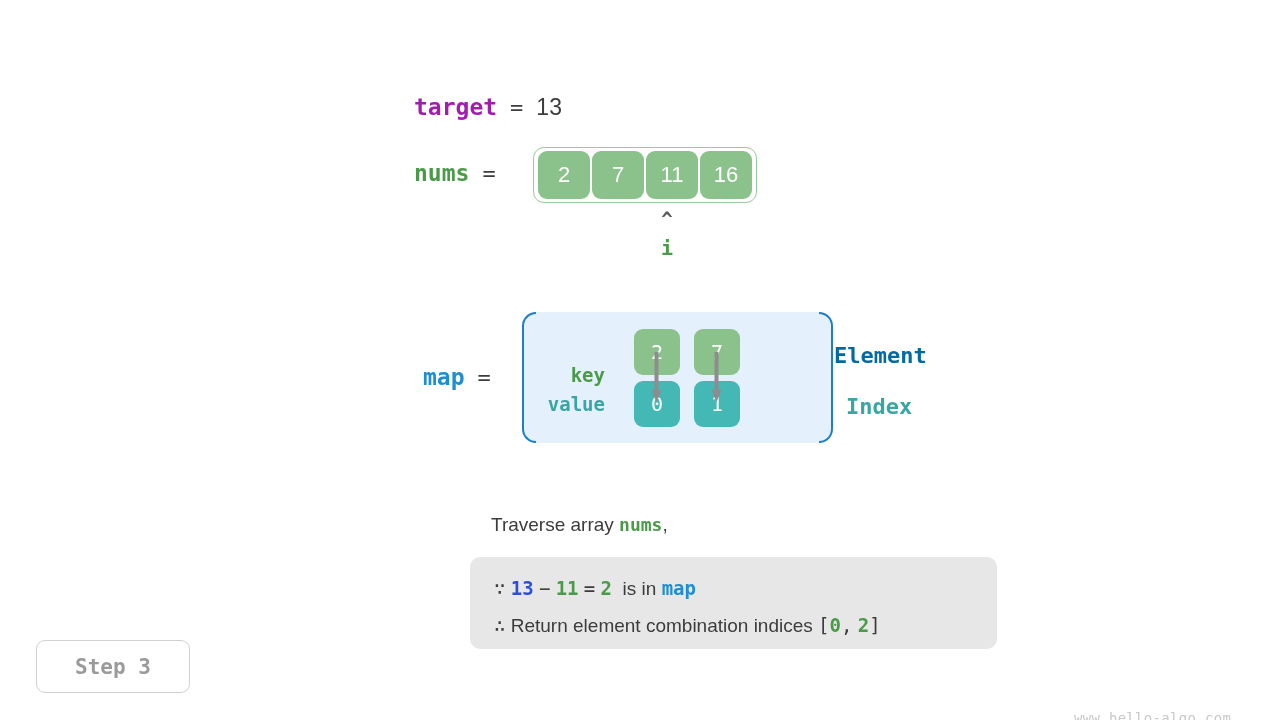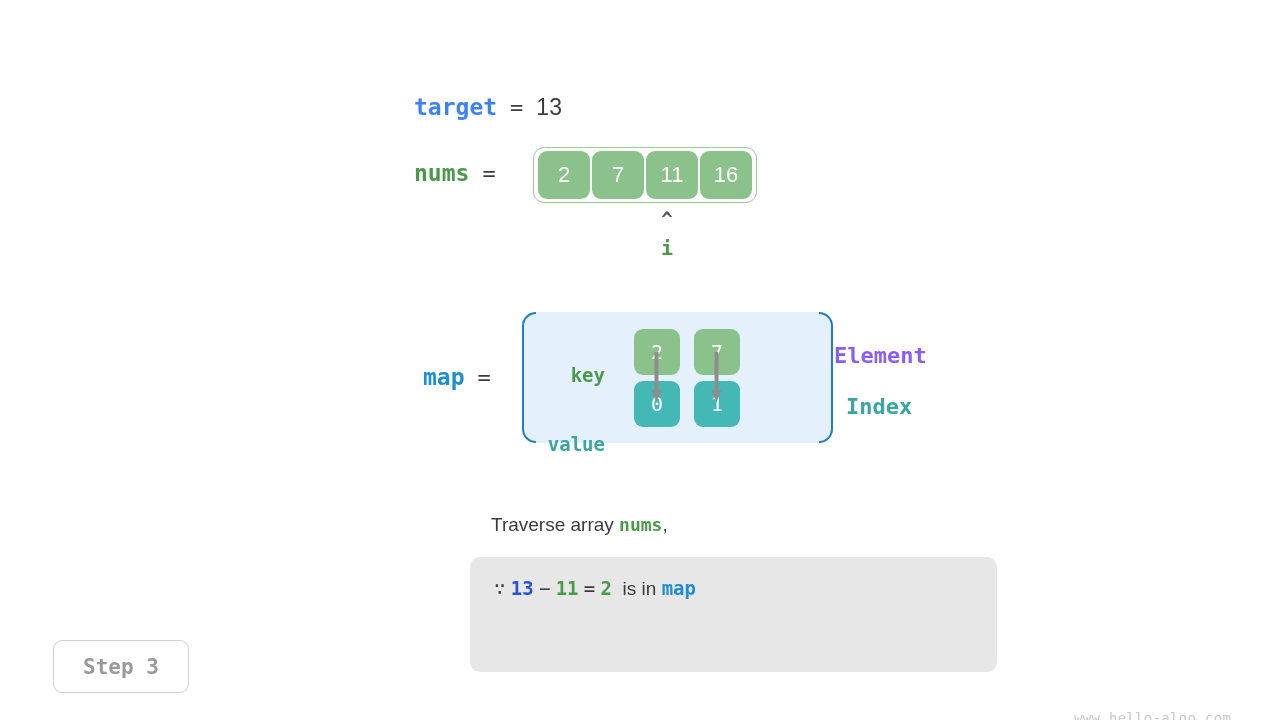--- a/index.html
+++ b/index.html
@@ -27,21 +27,21 @@
     display: flex;
     align-items: baseline;
     gap: 13px;
   }
   .var-name {
     font-family: "DejaVu Sans Mono", monospace;
     font-size: 23px;
     font-weight: bold;
     letter-spacing: 0px;
   }
-  .c-target { color: #3b82f6; }
+  .c-target { color: #a21caf; }
   .c-nums   { color: #4a9a4a; }
   .c-map    { color: #1f8ed0; }
   .eq {
     font-family: "DejaVu Sans Mono", monospace;
     font-size: 22px;
     color: #3c3c3c;
     font-weight: normal;
   }
   .plain-num {
     font-family: "Liberation Sans", sans-serif;
@@ -152,21 +152,21 @@
   }
   .map-rowlabel {
     position: absolute;
     font-family: "DejaVu Sans Mono", monospace;
     font-size: 19px;
     font-weight: bold;
     text-align: right;
     width: 110px;
   }
   #map-key-label   { left: 495px; top: 340px; color: #4a9a4a; margin-top: 24px; }
-  #map-value-label { left: 495px; top: 393px; color: #3aa6a3; margin-top: 40px; }
+  #map-value-label { left: 495px; top: 393px; color: #3aa6a3; }
 
   .map-cell {
     position: absolute;
     width: 46px;
     height: 46px;
     border-radius: 9px;
     display: flex;
     align-items: center;
     justify-content: center;
     color: #ffffff;
@@ -187,21 +187,21 @@
   }
   #map-arrow-0 { left: 651px; }
   #map-arrow-1 { left: 711px; }
 
   .side-label {
     position: absolute;
     font-family: "DejaVu Sans Mono", monospace;
     font-size: 22px;
     font-weight: bold;
   }
-  #label-element { left: 834px; top: 343px; color: #8b5cf6; }
+  #label-element { left: 834px; top: 343px; color: #0369a1; }
   #label-index   { left: 846px; top: 394px; color: #3aa6a3; }
 
   
   #traverse-line {
     position: absolute;
     left: 491px;
     top: 514px;
     font-size: 19px;
     color: #3c3c3c;
     white-space: nowrap;
@@ -210,21 +210,21 @@
     font-weight: bold;
     color: #4a9a4a;
     font-size: 18px;
   }
 
   #explain-box {
     position: absolute;
     left: 470px;
     top: 557px;
     width: 527px;
-    height: 115px;
+    height: 92px;
     background: #e7e7e7;
     border-radius: 10px;
     box-sizing: border-box;
     padding: 13px 17px 0 24px;
   }
   .explain-line {
     font-size: 19px;
     color: #3c3c3c;
     white-space: nowrap;
     line-height: 36px;
@@ -238,23 +238,23 @@
   .t-lblue { color: #1f8ed0; }
   .sym {
     font-family: "DejaVu Sans Mono", monospace;
     color: #3c3c3c;
     font-size: 19px;
   }
 
   
   #step-badge {
     position: absolute;
-    left: 53px;
+    left: 36px;
     top: 640px;
-    width: 136px;
+    width: 154px;
     height: 53px;
     border: 1.4px solid #d0d0d0;
     border-radius: 9px;
     display: flex;
     align-items: center;
     justify-content: center;
     font-family: "DejaVu Sans Mono", monospace;
     font-size: 21px;
     font-weight: bold;
     color: #9a9a9a;
@@ -328,16 +328,19 @@
 <div class="side-label mono" id="label-index">Index</div>
 
 <div id="traverse-line">
   <span>Traverse array </span><span class="mono">nums</span><span>,</span>
 </div>
 
 <div id="explain-box">
   <div class="explain-line">
     <span class="sym">∵</span>&nbsp;<span class="mono t-blue">13</span>&nbsp;<span class="sym">−</span>&nbsp;<span class="mono t-green">11</span>&nbsp;<span class="sym">=</span>&nbsp;<span class="mono t-green">2</span>&nbsp;&nbsp;<span>is in</span>&nbsp;<span class="mono t-lblue">map</span>
   </div>
+  <div class="explain-line">
+    <span class="sym">∴</span>&nbsp;<span>Return element combination indices</span>&nbsp;<span class="sym">[</span><span class="mono t-green">0</span><span class="sym">,</span>&nbsp;<span class="mono t-green">2</span><span class="sym">]</span>
+  </div>
 </div>
 
 <div id="step-badge">Step 3</div>
 <div id="watermark">www.hello-algo.com</div>
 
 </body></html>

